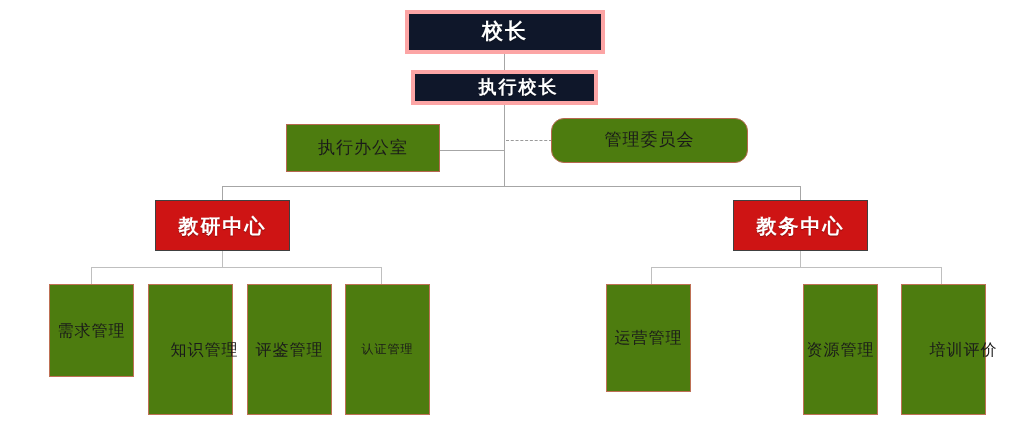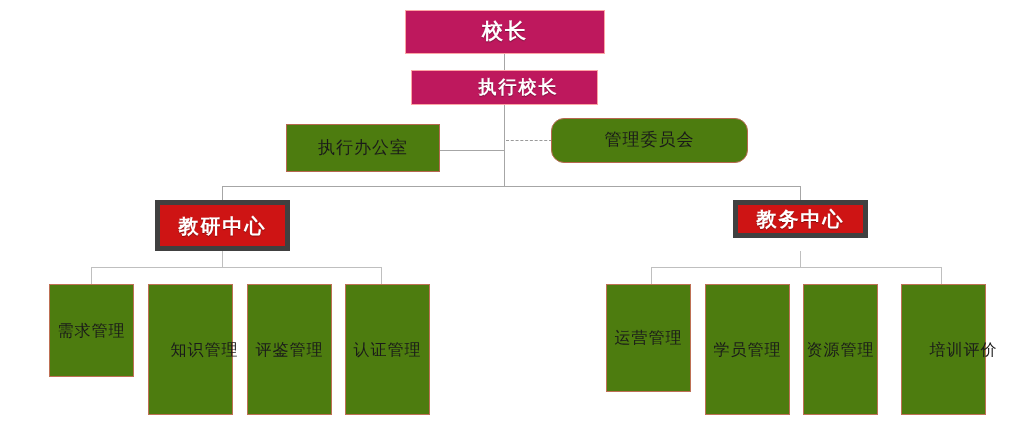--- a/index.html
+++ b/index.html
@@ -25,30 +25,30 @@
     display: flex;
     align-items: center;
     justify-content: center;
     text-align: center;
     line-height: 1.1;
     white-space: nowrap;
   }
 
   
   .node.filled {
-    background: #be185d;
-    border: 1px solid #fca5a5;
+    background: #0f172a;
+    border: 4px solid #fca5a5;
     color: #ffffff;
     font-weight: bold;
     letter-spacing: 2px;
     text-shadow: 0 1px 1px rgba(0,0,0,0.35);
   }
   .node.filled.center {
     background: #CE1414;
-    border: 5px solid #404040;
+    border: 1px solid #404040;
     text-align: center;
   }
 
   
   .node.outlined {
     background: #4d7c0f;
     border: 1px solid #B6674F;
     color: #1a1a1a;
     letter-spacing: 1px;
   }
@@ -104,25 +104,24 @@
   <div class="node filled" style="left:405px; top:10px; width:200px; height:44px; font-size:21px;">校长</div>
 
   <div class="node filled" style="left:411px; top:70px; width:187px; height:35px; font-size:18px;padding-left:28px;">执行校长</div>
 
   <div class="node outlined" style="left:286px; top:124px; width:154px; height:48px; font-size:17px;">执行办公室</div>
 
   <div class="node outlined" style="left:551px; top:118px; width:197px; height:45px; font-size:17px;border-radius:13px;">管理委员会</div>
 
   <div class="node filled center" style="left:155px; top:200px; width:135px; height:51px; font-size:20px;">教研中心</div>
 
-  <div class="node filled center" style="left:733px; top:200px; width:135px; height:38px; font-size:20px;font-family:Liberation Serif, serif;">教务中心</div>
+  <div class="node filled center" style="left:733px; top:200px; width:135px; height:51px; font-size:20px;font-family:Liberation Serif, serif;">教务中心</div>
 
   <div class="node outlined leaf" style="left:49px; top:284px; width:85px; height:93px; font-size:16px;">需求管理</div>
   <div class="node outlined leaf" style="left:148px; top:284px; width:85px; height:131px; font-size:16px;padding-left:28px;">知识管理</div>
   <div class="node outlined leaf" style="left:247px; top:284px; width:85px; height:131px; font-size:16px;">评鉴管理</div>
-  <div class="node outlined leaf" style="left:345px; top:284px; width:85px; height:131px; font-size:16px;">认证管理</div>
+  <div class="node outlined leaf" style="left:345px; top:284px; width:85px; height:131px; font-size:12px;">认证管理</div>
 
   <div class="node outlined leaf" style="left:606px; top:284px; width:85px; height:108px; font-size:16px;">运营管理</div>
-  <div class="node outlined leaf" style="left:705px; top:284px; width:85px; height:131px; font-size:16px;">学员管理</div>
   <div class="node outlined leaf" style="left:803px; top:284px; width:75px; height:131px; font-size:16px;">资源管理</div>
   <div class="node outlined leaf" style="left:901px; top:284px; width:85px; height:131px; font-size:16px;padding-left:40px;">培训评价</div>
 
 </div>
 
 </body></html>

